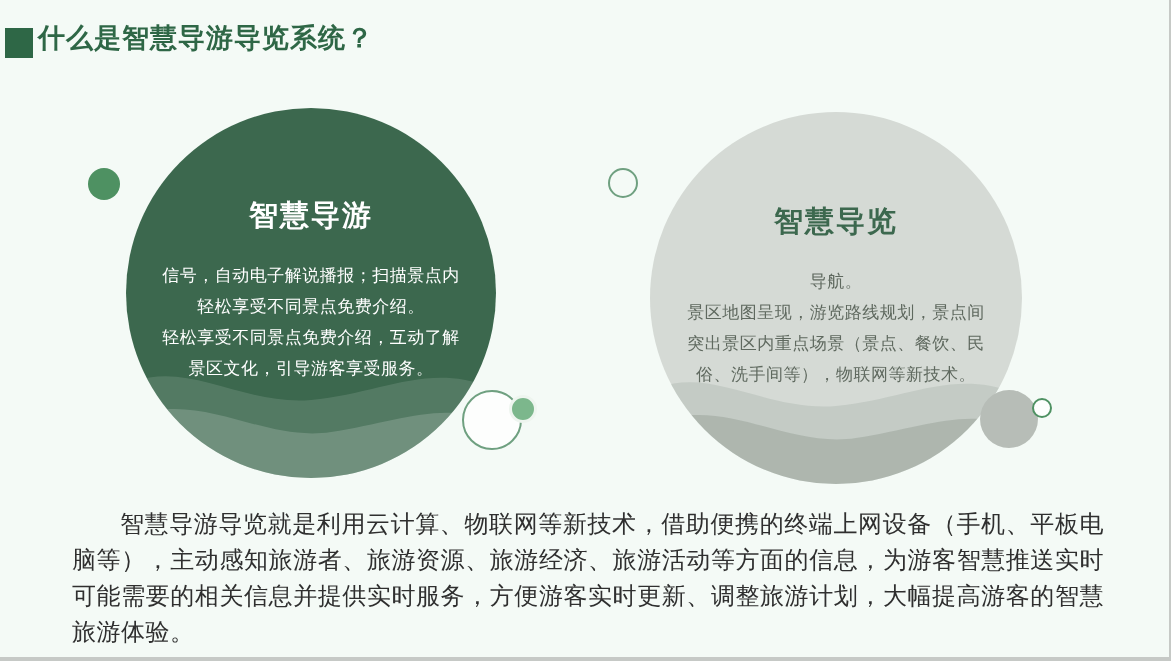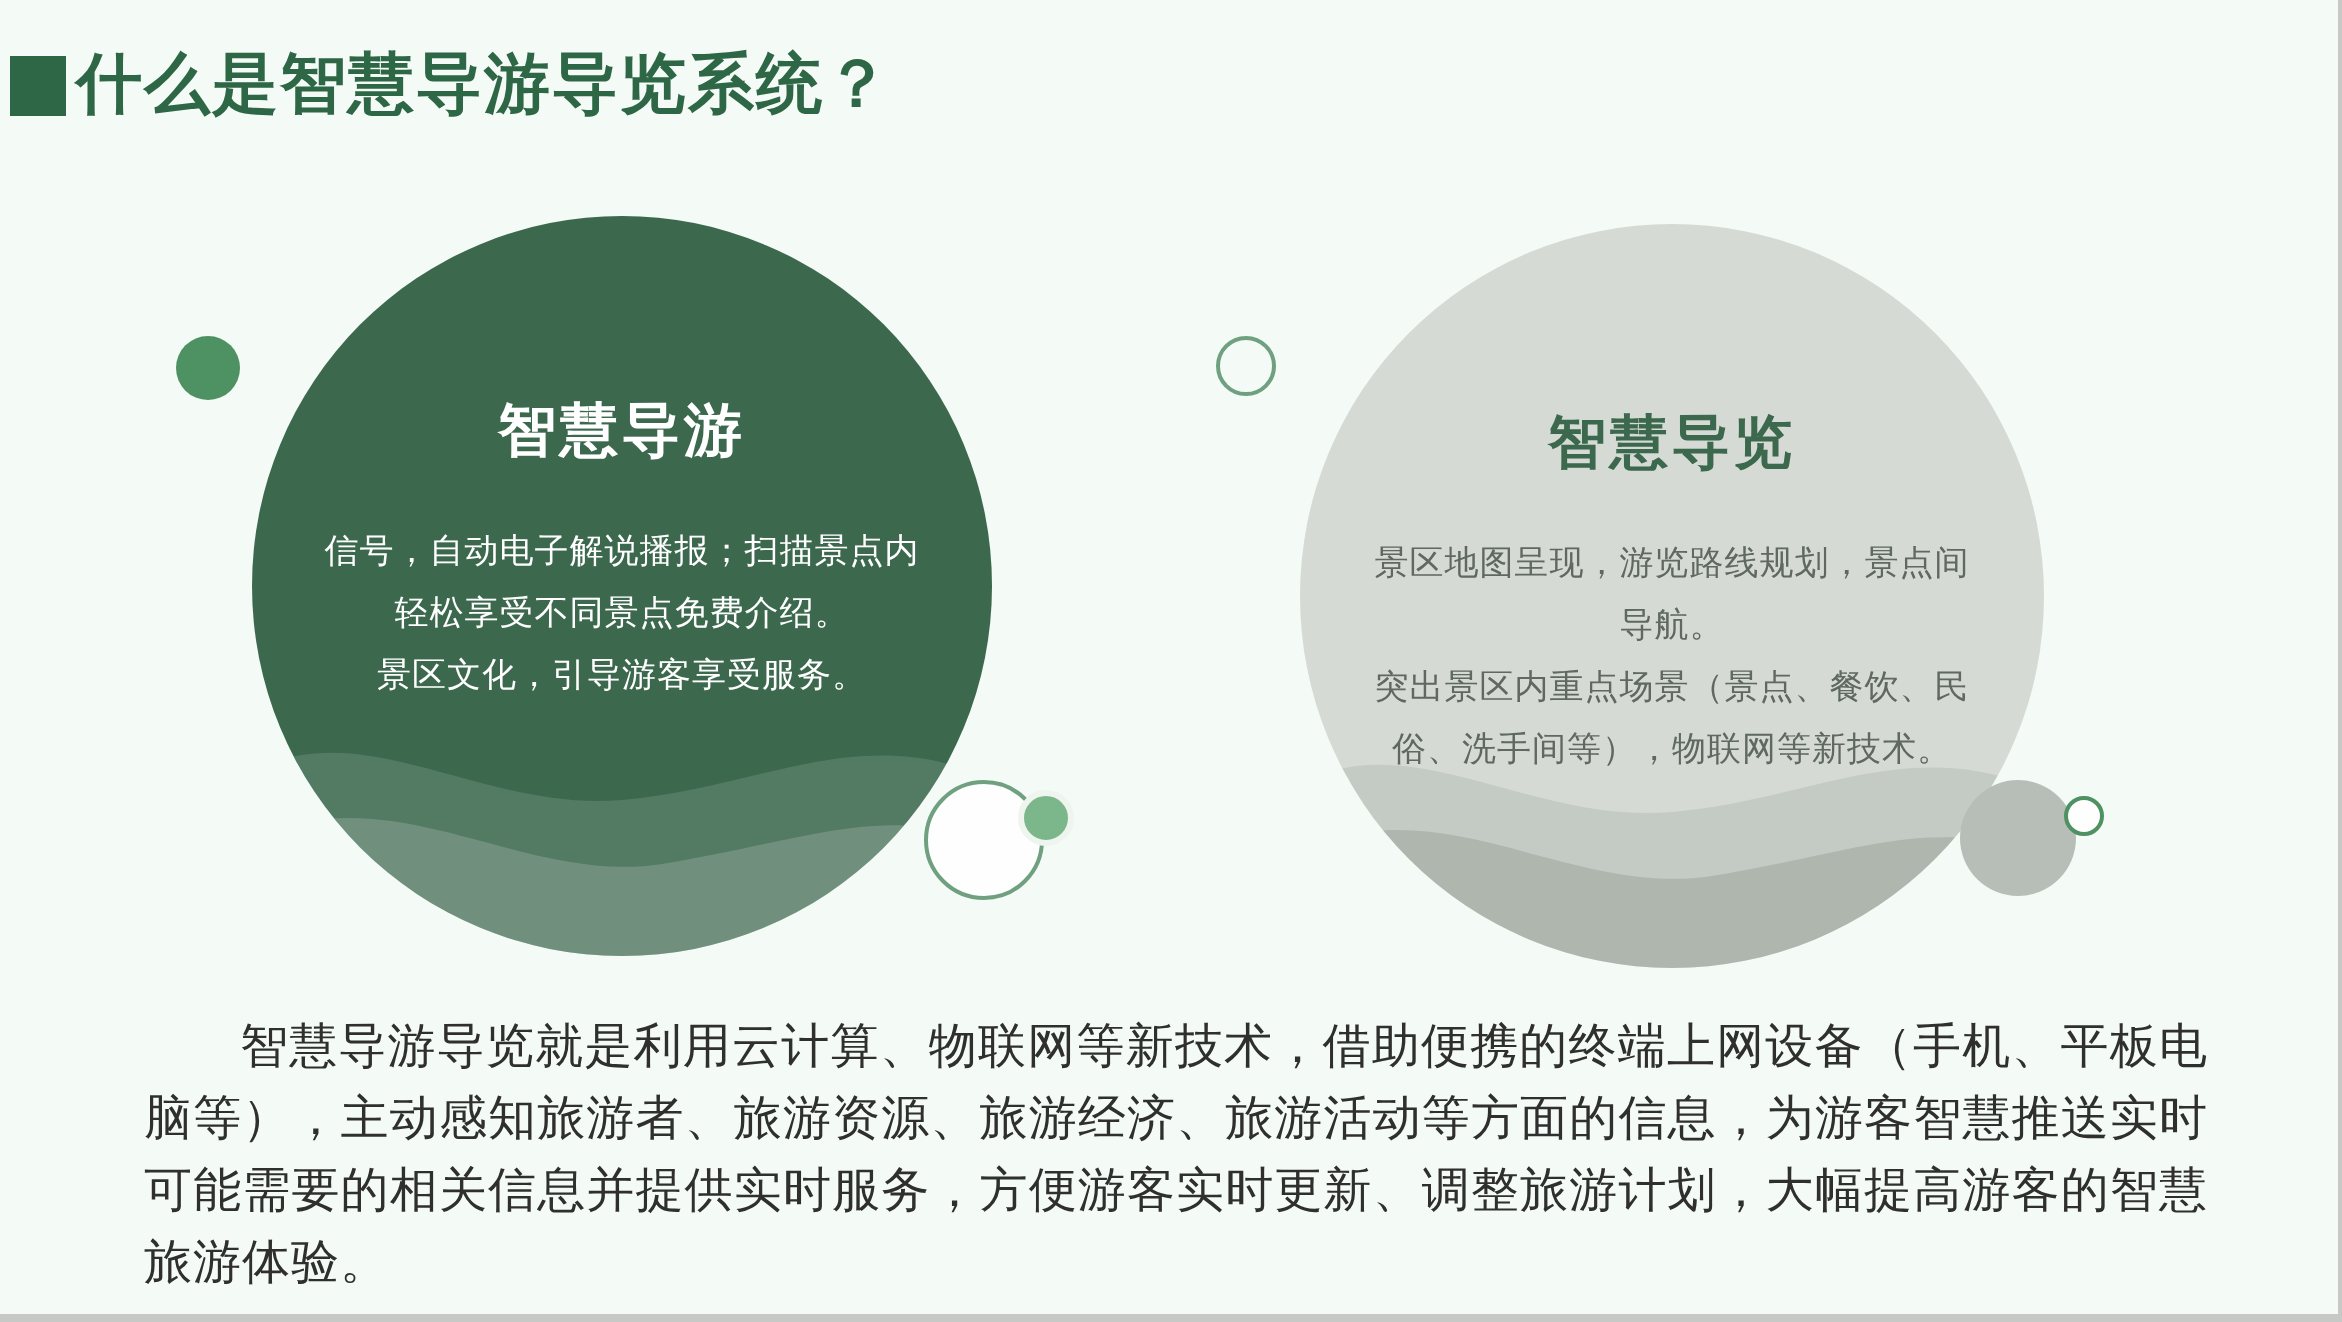--- a/index.html
+++ b/index.html
@@ -8,21 +8,21 @@
     background:var(--slide-bg,#f4faf6);
     font-family:"Liberation Sans","DejaVu Sans",sans-serif;
   }
   .edge-right{position:absolute;right:0;top:0;width:2px;height:661px;background:var(--edge-line,#c6c9c6);}
   .edge-bottom{position:absolute;left:0;bottom:0;width:1171px;height:4px;background:var(--edge-line,#c6c9c6);}
 
   
   .title-square{position:absolute;left:5px;top:28px;width:28px;height:30px;background:var(--green-title,#2e6746);}
   .page-title{
     position:absolute;left:38px;top:20px;margin:0;
-    font-size:33px;font-weight:bold;letter-spacing:1px;
+    font-size:27px;font-weight:bold;letter-spacing:1px;
     color:var(--green-title,#2e6746);
   }
 
   
   .big-circle{position:absolute;border-radius:50%;overflow:hidden;text-align:center;}
   .circle-green{left:126px;top:108px;width:370px;height:370px;background:var(--green-dark,#3c684e);}
   .circle-gray{left:650px;top:112px;width:372px;height:372px;background:var(--gray-circle,#d5dad5);}
   .circle-title{margin:0;font-size:29px;font-weight:bold;letter-spacing:2px;}
   .circle-green .circle-title{margin-top:88px;color:#ffffff;}
   .circle-gray .circle-title{margin-top:90px;color:var(--green-dark,#3c684e);}
@@ -57,33 +57,34 @@
 
   <div class="big-circle circle-green">
     <svg class="waves" viewBox="0 0 370 130" preserveAspectRatio="none">
       <path d="M0,38 C55,8 115,58 185,52 C255,46 305,12 370,42 L370,130 L0,130 Z" fill="rgba(255,255,255,0.12)"></path>
       <path d="M0,72 C70,38 135,95 205,84 C275,73 325,50 370,78 L370,130 L0,130 Z" fill="rgba(255,255,255,0.17)"></path>
     </svg>
     <h2 class="circle-title">智慧导游</h2>
     <div class="circle-body">
       <div>信号，自动电子解说播报；扫描景点内</div>
       <div>轻松享受不同景点免费介绍。</div>
+      <div>轻松享受不同景点免费介绍，互动了解</div>
       <div>景区文化，引导游客享受服务。</div>
     </div>
   </div>
 
   <div class="big-circle circle-gray">
     <svg class="waves" viewBox="0 0 372 130" preserveAspectRatio="none">
       <path d="M0,38 C55,8 115,58 186,52 C256,46 306,12 372,42 L372,130 L0,130 Z" fill="rgba(95,110,96,0.14)"></path>
       <path d="M0,72 C70,38 135,95 206,84 C276,73 326,50 372,78 L372,130 L0,130 Z" fill="rgba(95,110,96,0.22)"></path>
     </svg>
     <h2 class="circle-title">智慧导览</h2>
     <div class="circle-body">
+      <div>导航。</div>
       <div>景区地图呈现，游览路线规划，景点间</div>
-      <div>导航。</div>
       <div>突出景区内重点场景（景点、餐饮、民</div>
       <div>俗、洗手间等），物联网等新技术。</div>
     </div>
   </div>
 
   <span class="deco dot-left"></span>
   <span class="deco ring-top"></span>
   <span class="deco ring-bottom-left"></span>
   <span class="deco dot-on-ring"></span>
   <span class="deco dot-gray"></span>

